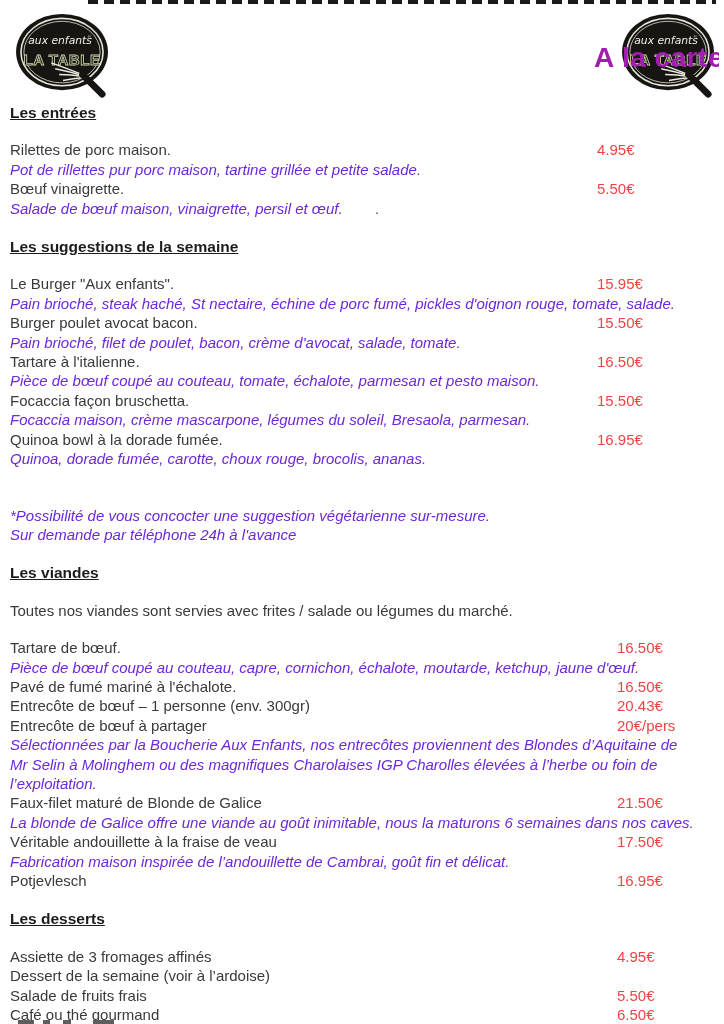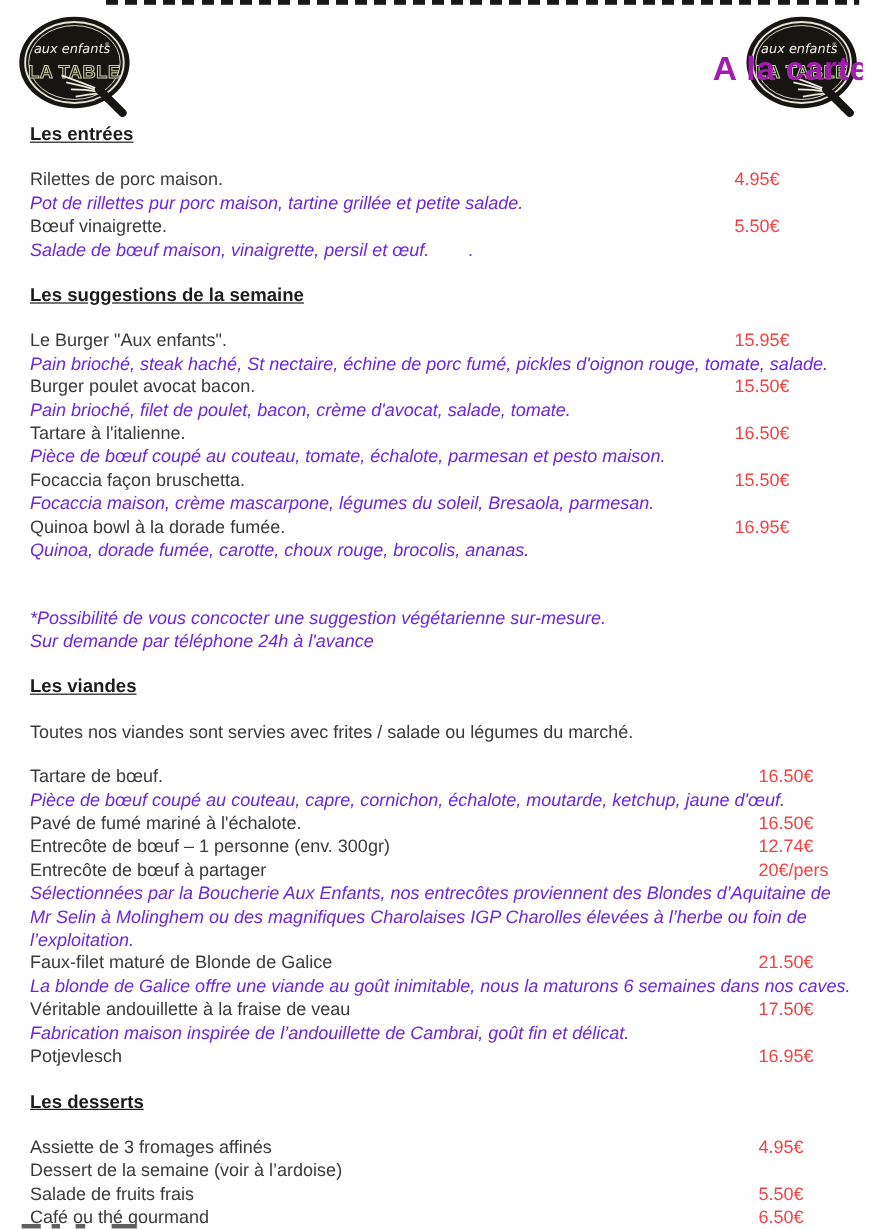--- a/index.html
+++ b/index.html
@@ -30,21 +30,21 @@
   
   .content{
     position:absolute;top:103px;left:10px;width:704px;
     font-size:15px;line-height:19.4px;
   }
   .heading{
     font-size:15.5px;font-weight:700;color:#1c1c1c;
     text-decoration:underline;
     margin:0 0 18px 0;
   }
-  .section{margin:0 0 19px 15px;}
+  .section{margin:0 0 19px 0;}
   .row{position:relative;white-space:nowrap;}
   .item-name{color:#3a3a3a;}
   .desc{font-style:italic;color:#6d28d9;white-space:normal;position:relative;}
   .price{position:absolute;top:0;white-space:nowrap;color:#ef4444;}
   .pa{left:587px;}
   .pb{left:607px;}
   .stray{position:absolute;left:365px;top:0;font-style:normal;}
   .note{margin-top:37px;font-style:italic;color:#3f3f3f;}
   .intro{margin:0 0 18px 0;}
   
@@ -167,21 +167,21 @@
       </div>
       <div class="row desc">Pièce de bœuf coupé au couteau, capre, cornichon, échalote, moutarde, ketchup, jaune d'œuf.</div>
 
       <div class="row">
         <span class="item-name">Pavé de fumé mariné à l'échalote.</span>
         <span class="price pb">16.50€</span>
       </div>
 
       <div class="row">
         <span class="item-name">Entrecôte de bœuf – 1 personne (env. 300gr)</span>
-        <span class="price pb">12.74€</span>
+        <span class="price pb">20.43€</span>
       </div>
 
       <div class="row">
         <span class="item-name">Entrecôte de bœuf à partager</span>
         <span class="price pb">20€/pers</span>
       </div>
       <div class="row desc">Sélectionnées par la Boucherie Aux Enfants, nos entrecôtes proviennent des Blondes d’Aquitaine de</div>
       <div class="row desc">Mr Selin à Molinghem ou des magnifiques Charolaises IGP Charolles élevées à l’herbe ou foin de l’exploitation.</div>
 
       <div class="row">

